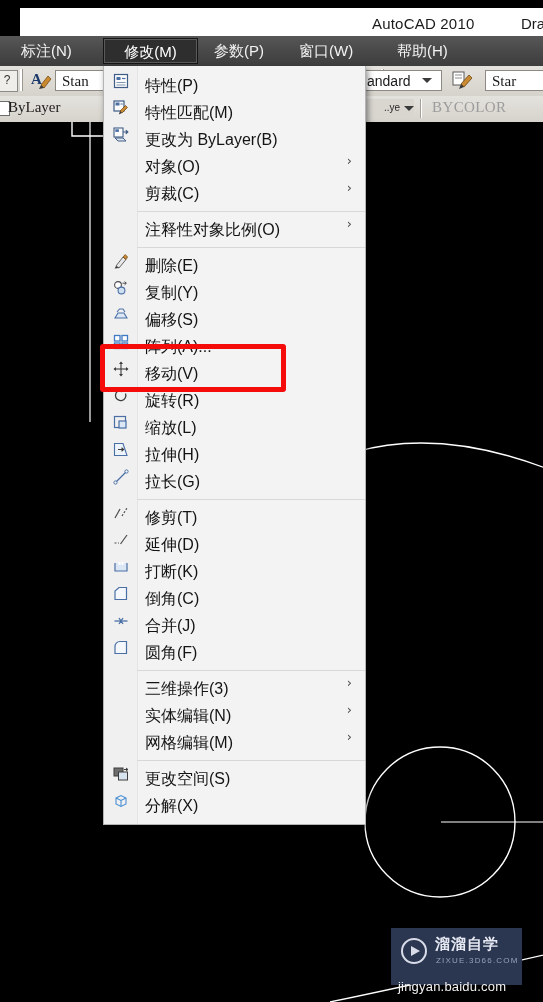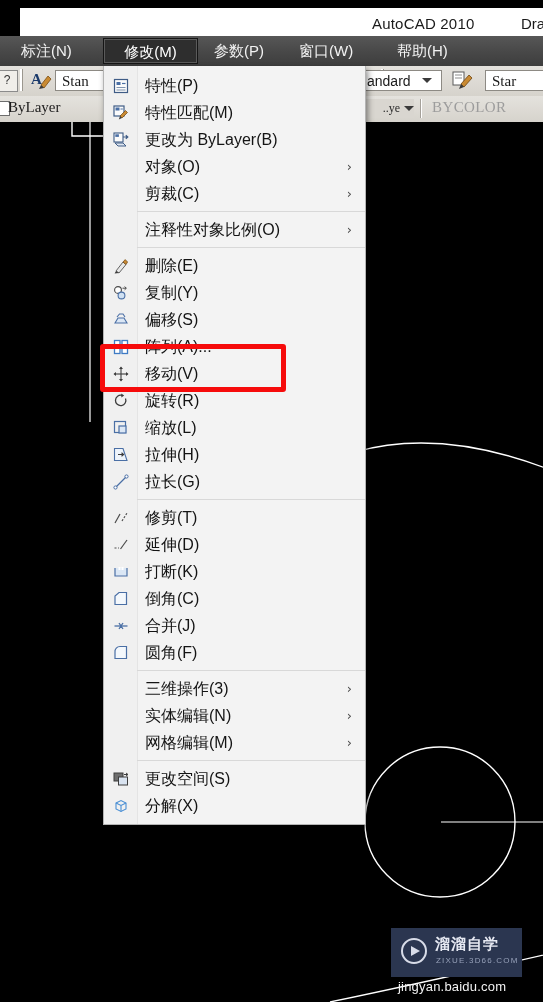--- a/index.html
+++ b/index.html
@@ -186,22 +186,22 @@
     font-family: "Liberation Serif", "DejaVu Serif", serif;
     font-size: 15px;
     color: #1c1c1c;
     white-space: nowrap;
   }
   .layer-combo {
     position: absolute;
     left: 352px; top: 3px;
     width: 62px; height: 19px;
     background: #d9d6d0;
-    font-family: Liberation Serif, serif;
-    font-size: 12px;
+    font-family: Liberation Sans, sans-serif;
+    font-size: 10px;
     line-height: 18px;
     color: #2a2a2a;
     text-align: right;
     padding-right: 14px;
     box-sizing: border-box;
   }
   .caret-c { left: 404px; top: 10px; }
   .sep-v {
     position: absolute;
     top: 3px;
@@ -245,21 +245,21 @@
     left: 0; top: 0; bottom: 0;
     width: 33px;
     background: #f0f0f0;
     border-right: 1px solid #e4e4e4;
     pointer-events: none;
   }
   .dd-item {
     position: relative;
     height: 27px;
     display: flex;
-    align-items: center;
+    align-items: flex-start;
     font-size: 16px;
     color: #141414;
     white-space: nowrap;
     z-index: 2;
   }
   .dd-icon {
     position: absolute;
     left: 8px;
     width: 18px; height: 18px;
     display: flex;
@@ -295,21 +295,21 @@
     border-radius: 3px;
     box-sizing: border-box;
     pointer-events: none;
     z-index: 40;
   }
 
   
   .watermark {
     position: absolute;
     left: 391px; top: 928px;
-    width: 131px; height: 49px;
+    width: 131px; height: 57px;
     background: #2b3650;
     z-index: 30;
     overflow: hidden;
   }
   .wm-play {
     position: absolute;
     left: 10px; top: 10px;
     width: 26px; height: 26px;
     border: 2px solid #d8dce8;
     border-radius: 50%;

